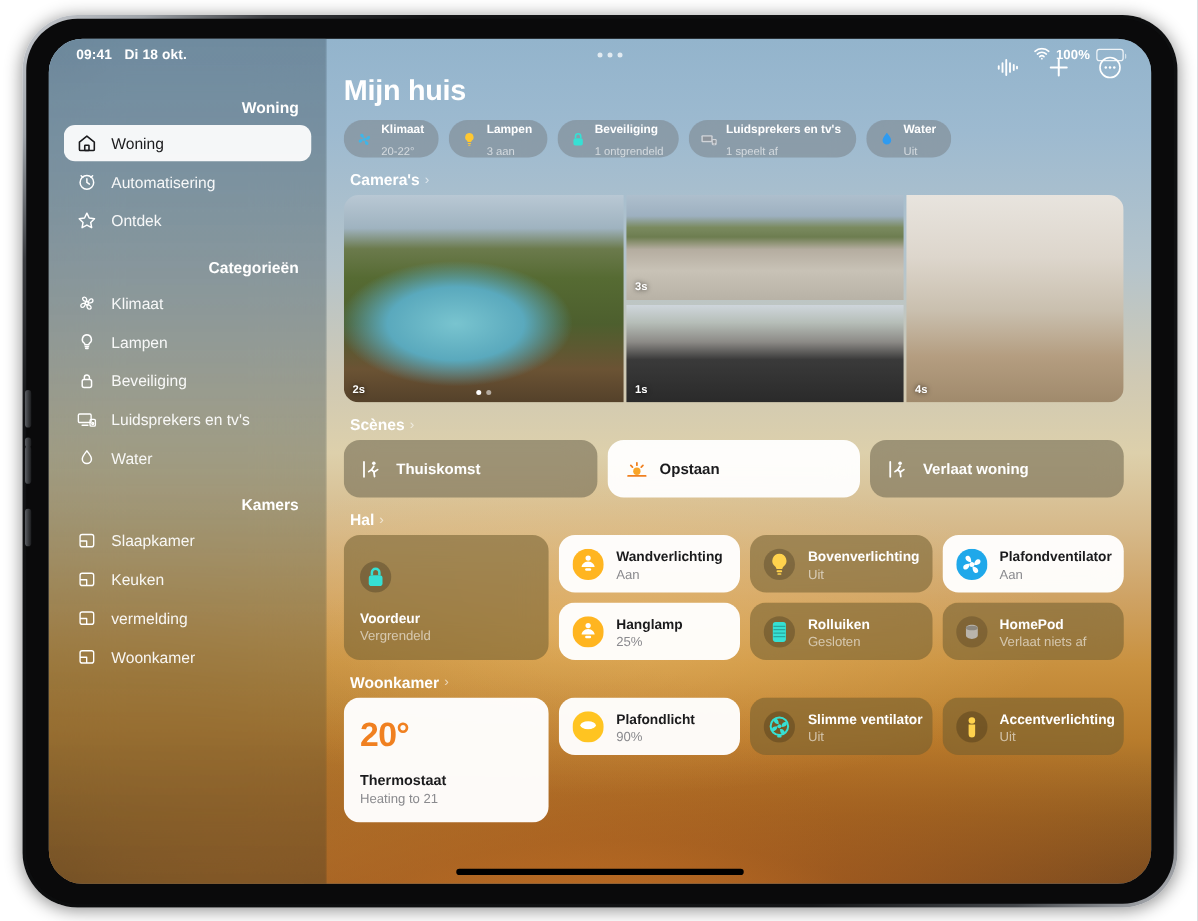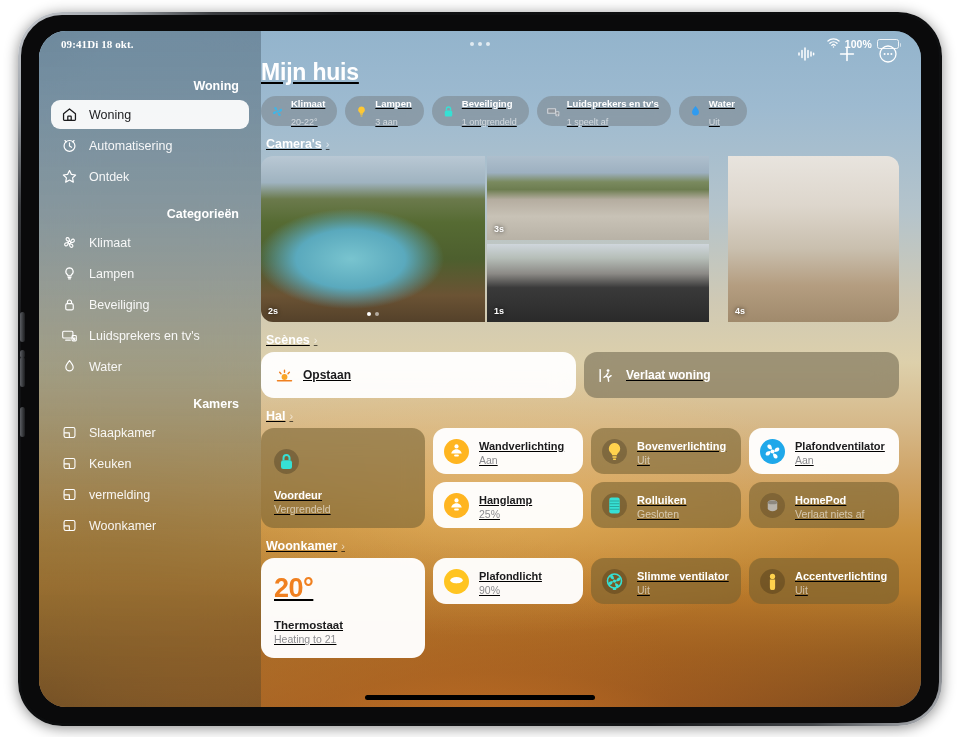--- a/index.html
+++ b/index.html
@@ -71,21 +71,21 @@
 
   
   #status-bar {
     position: absolute; top: 0; left: 0; right: 0; height: 26px;
     display: flex; align-items: center;
     padding: 0 22px;
     font-size: 11px; font-weight: bold; color: #fff;
     z-index: 40;
     letter-spacing: .1px;
   }
-  #status-left { display: flex; align-items: flex-start; font-family: Liberation Serif, serif; }
+  #status-left { display: flex; gap: 10px; align-items: flex-start; }
   #status-center { flex: 1; display: flex; justify-content: center; gap: 4px; align-items: center; }
   .ml-dot { width: 4px; height: 4px; border-radius: 50%; background: rgba(255,255,255,.72); }
   #status-right { display: flex; gap: 5px; align-items: center; font-size: 10.5px; }
   .battery-shell {
     width: 22px; height: 10px; border: 1px solid rgba(255,255,255,.85);
     border-radius: 2.5px; position: relative; padding: 1px;
   }
   .battery-shell::after{
     content:""; position:absolute; right:-3px; top:3px; width:1.5px; height:4px;
     background: rgba(255,255,255,.6); border-radius:0 1px 1px 0;
@@ -124,21 +124,21 @@
   }
   .side-item.selected {
     background: rgba(255,255,255,.93);
     color: #1b1b1d;
   }
   .side-item .ico { width: 17px; height: 17px; flex: 0 0 17px; display: flex; align-items: center; justify-content: center; }
   .side-item .ico svg { width: 17px; height: 17px; display: block; }
   .side-item.selected .ico svg { stroke: #1b1b1d; }
 
   
-  #main { flex: 1; position: relative; overflow: hidden; padding: 28px 22px 0 0; text-decoration: underline; }
+  #main { flex: 1; position: relative; overflow: hidden; padding: 28px 22px 0 14px; }
 
   #main-top { display: flex; align-items: flex-start; }
   #page-title { font-size: 23px; font-weight: bold; color: #fff; letter-spacing: -.2px; }
   #top-actions { margin-left: auto; display: flex; align-items: center; gap: 19px; margin-top: -16px; }
   .top-btn { width: 22px; height: 22px; display: flex; align-items: center; justify-content: center; color: #fff; }
   .top-btn svg { width: 20px; height: 20px; }
 
   
   #status-chips { display: flex; gap: 8px; margin-top: 10px; flex-wrap: nowrap; }
   .chip {
@@ -167,21 +167,21 @@
   .cam { position: relative; overflow: hidden; }
   .cam-ts {
     position: absolute; left: 7px; bottom: 6px;
     font-size: 9px; font-weight: bold; color: #fff;
     text-shadow: 0 0 4px rgba(0,0,0,.75);
   }
   #cam-pool { flex: 0 0 224px; }
   #cam-mid { flex: 0 0 222px; display: flex; flex-direction: column; gap: 4px; }
   #cam-drive { flex: 0 0 84px; position: relative; overflow: hidden; }
   #cam-garage { flex: 1; position: relative; overflow: hidden; }
-  #cam-living { flex: 1; margin-left: 17px; }
+  #cam-living { flex: 1; }
   .cam-dots { position:absolute; left:50%; bottom:6px; transform:translateX(-50%); display:flex; gap:4px; }
   .cam-dots i { width:4px;height:4px;border-radius:50%;background:rgba(255,255,255,.55); display:block;}
   .cam-dots i.on { background:#fff; }
 
   
   .art { position: absolute; inset: 0; }
   .pool-art {
     background:
       radial-gradient(58% 42% at 40% 62%, #79c4cf 0%, #5aa9bd 42%, rgba(0,0,0,0) 72%),
       linear-gradient(180deg, #b9c8d4 0%, #9fb3c0 16%, #6b7a4c 26%, #566b33 40%, #4d5f2e 62%, #6b5334 84%, #54412a 100%);
@@ -557,20 +557,30 @@
               <div class="cam-ts">4s</div>
             </div>
           </div>
 
           <div class="section-head">
             <span>Scènes</span>
             <span class="chev">›</span>
           </div>
 
           <div id="scenes">
+            <div class="scene">
+              <span class="sc-ico">
+                <svg viewBox="0 0 20 20" fill="none" stroke="#fff" stroke-width="1.5" stroke-linecap="round">
+                    <path d="M2.3 3.8v12.4"></path>
+                    <circle cx="10.6" cy="4.8" r="1.5" fill="#fff" stroke="none"></circle>
+                    <path d="M10.6 7.3l-2 3 2 1.7.6 4M8.6 10.3l-2.3 1.6M11.2 12l2.6-1.8"></path>
+                  </svg>
+              </span>
+              <span>Thuiskomst</span>
+            </div>
 
             <div class="scene active">
               <span class="sc-ico">
                 <svg viewBox="0 0 20 20" fill="none" stroke="#f08020" stroke-width="1.5" stroke-linecap="round">
                     <circle cx="10" cy="11.6" r="3.1" fill="#f9a528" stroke="none"></circle>
                     <path d="M10 4.5v2M4.9 6.7l1.4 1.4M15.1 6.7l-1.4 1.4M2.6 15.5h14.8" stroke="#f08020"></path>
                   </svg>
               </span>
               <span>Opstaan</span>
             </div>

